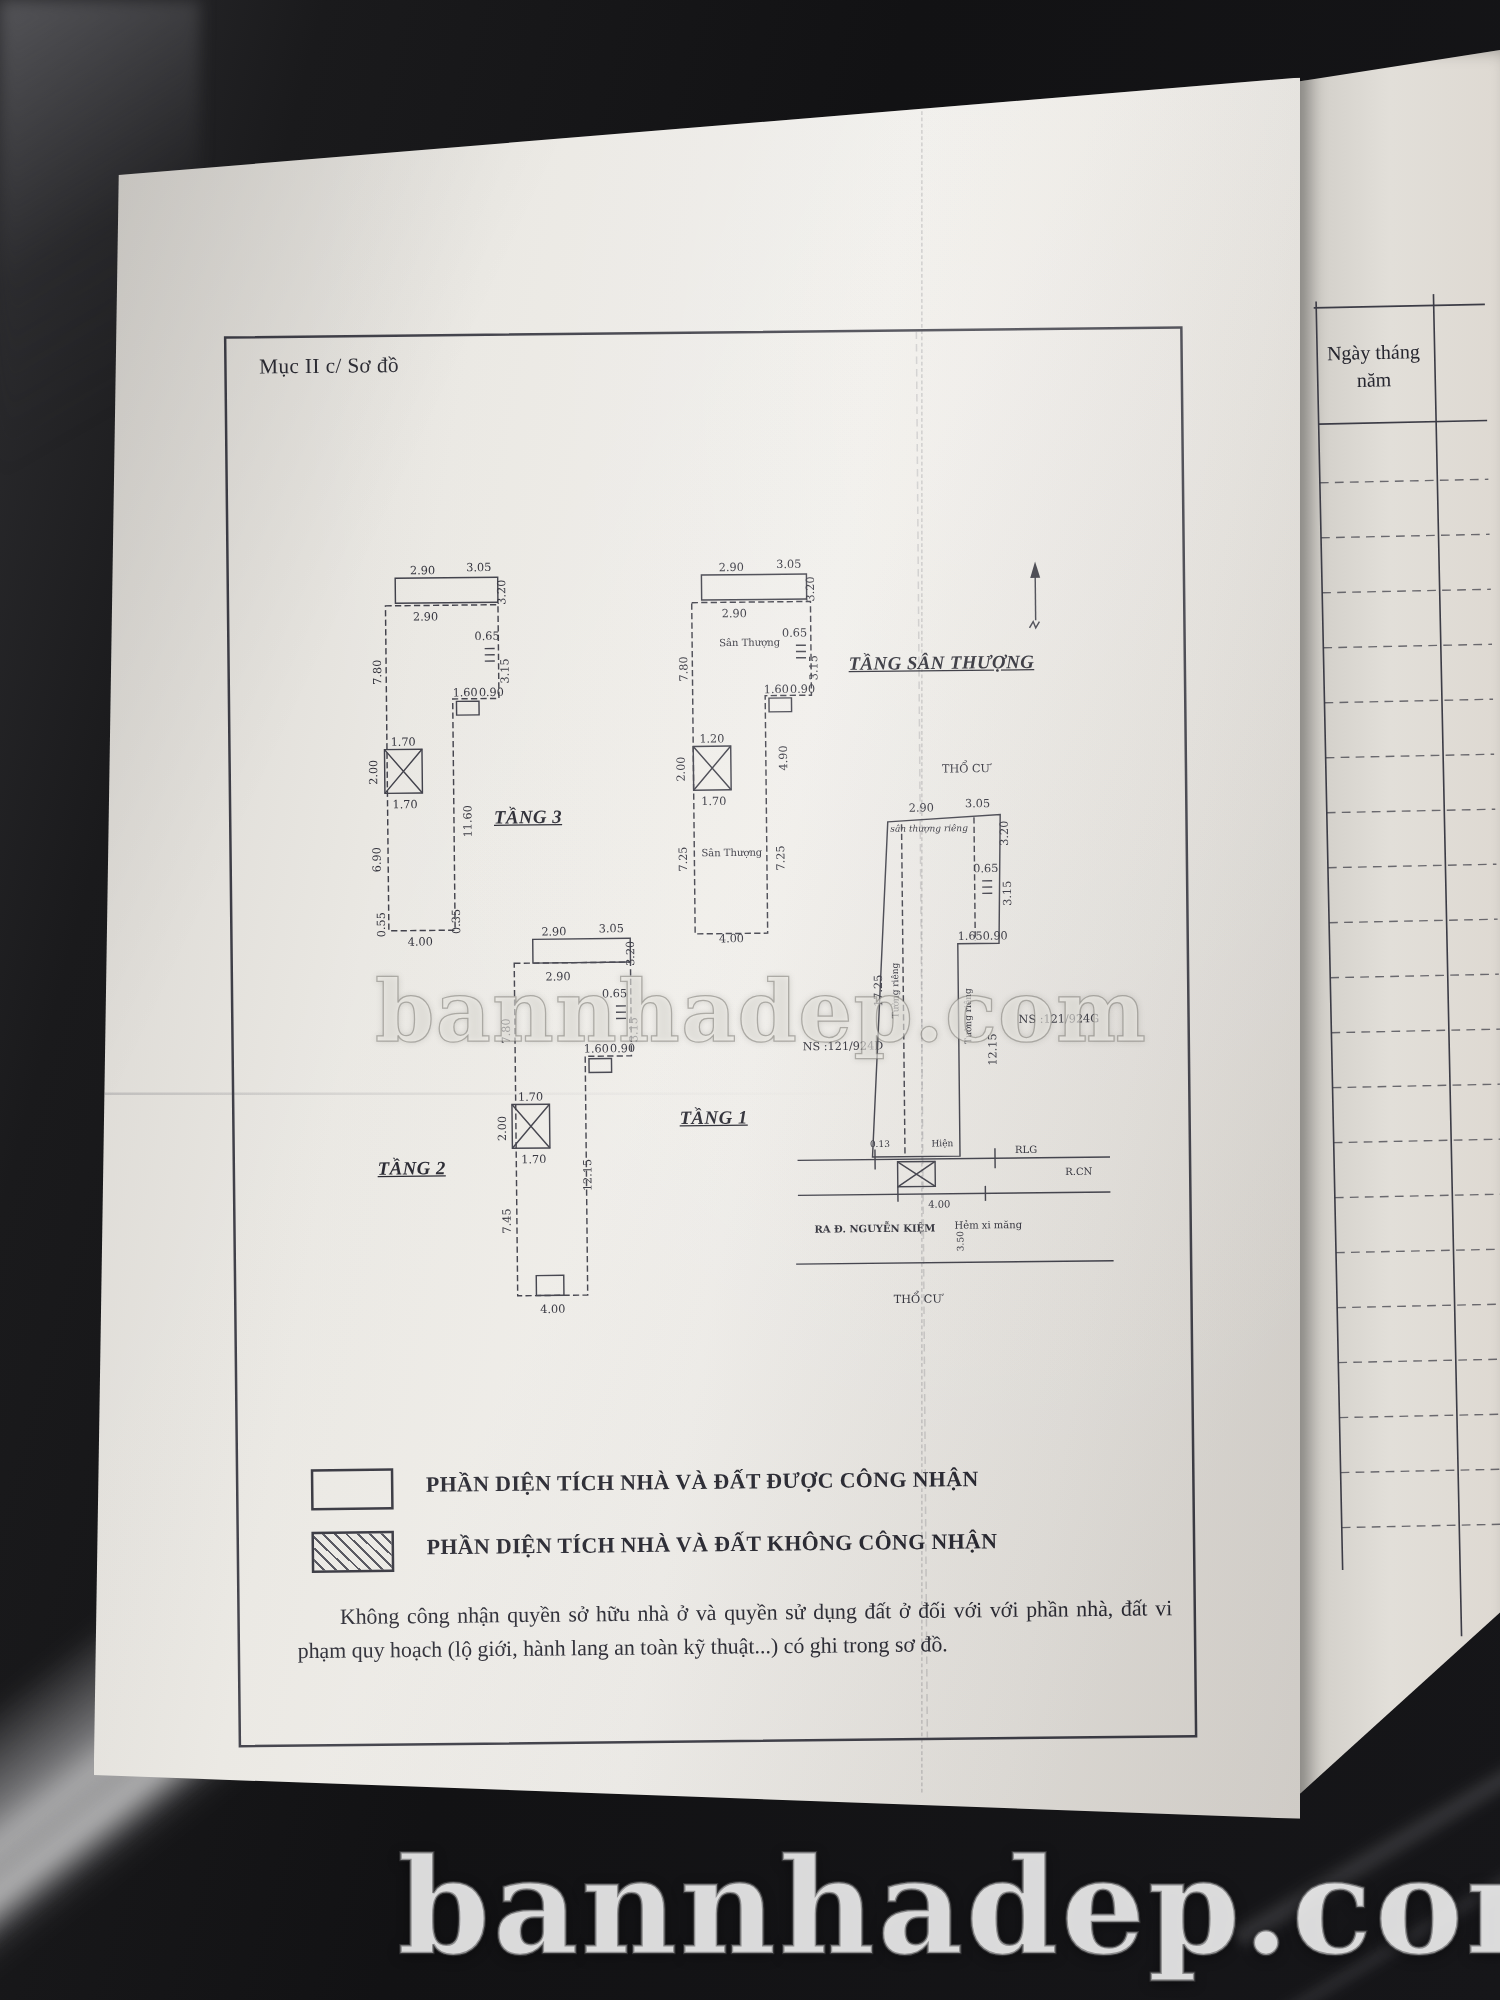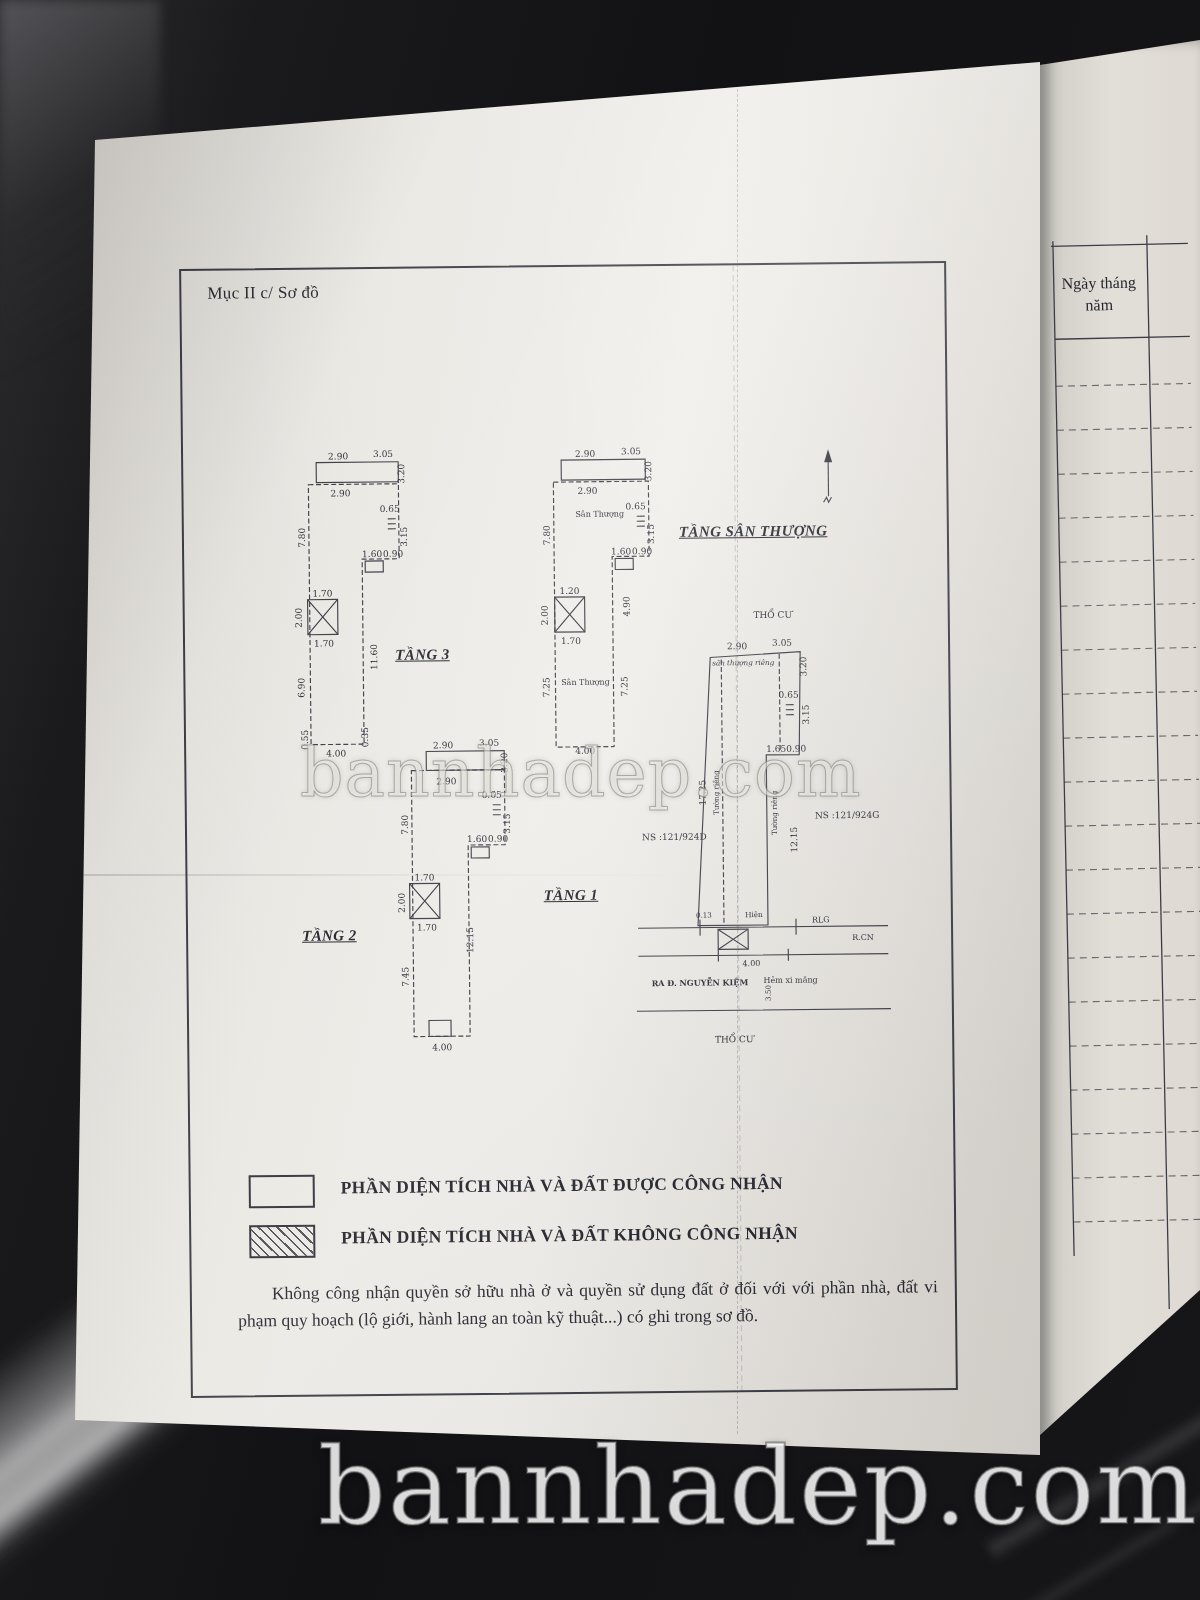--- a/index.html
+++ b/index.html
@@ -62,21 +62,21 @@
     background:linear-gradient(90deg,#cfccc6,#e2dfd9 45%,#ded9d2);
     clip-path:polygon(0px 25px,160px 0px,160px 1250px,0px 1395px);
     box-shadow:inset 8px 0 14px rgba(0,0,0,.35);}
   .page2-inner{position:absolute;inset:0;transform:rotate(-1.2deg);}
   .ln2{fill:none;stroke:#3c3c46;stroke-width:1.3;}
   .rows{fill:none;stroke:rgba(55,55,66,.7);stroke-width:1.1;stroke-dasharray:7 5;}
   .page2-header{position:absolute;left:24px;top:232px;width:92px;text-align:center;
     font-size:16px;line-height:1.35;color:#26262f;}
 
   
-  .watermark{position:absolute;font-family:"DejaVu Serif",serif;font-weight:normal;white-space:nowrap;pointer-events:none;}
+  .watermark{position:absolute;font-family:"DejaVu Serif",serif;font-weight:bold;white-space:nowrap;pointer-events:none;margin-top:37px;}
   .watermark.mid{left:300px;top:733px;font-size:68px;letter-spacing:1px;
     color:rgba(243,241,236,.52);-webkit-text-stroke:1px rgba(115,113,108,.5);
     text-shadow:0 0 5px rgba(120,118,112,.3);}
   .watermark.bot{left:318px;top:1425px;font-size:106px;letter-spacing:2px;
     color:rgba(255,255,255,.85);-webkit-text-stroke:2px rgba(80,80,82,.55);
     text-shadow:0 3px 10px rgba(0,0,0,.4);}
 </style>
 </head>
 <body>
 

